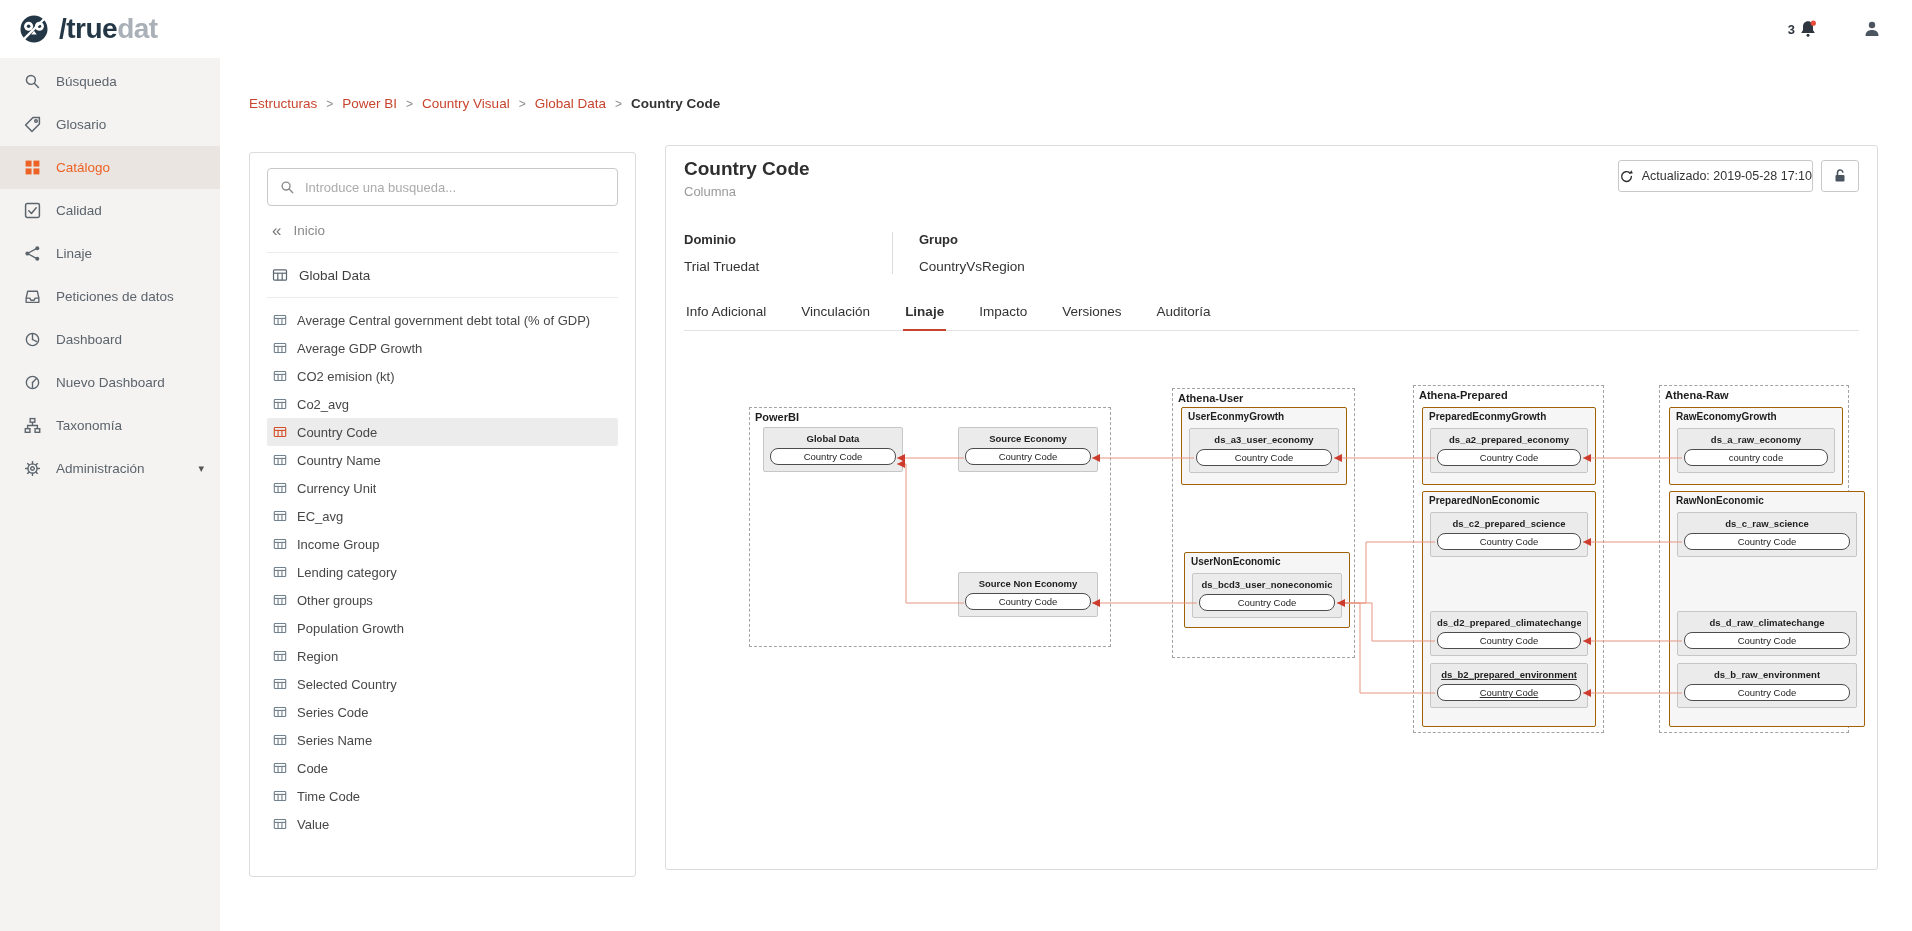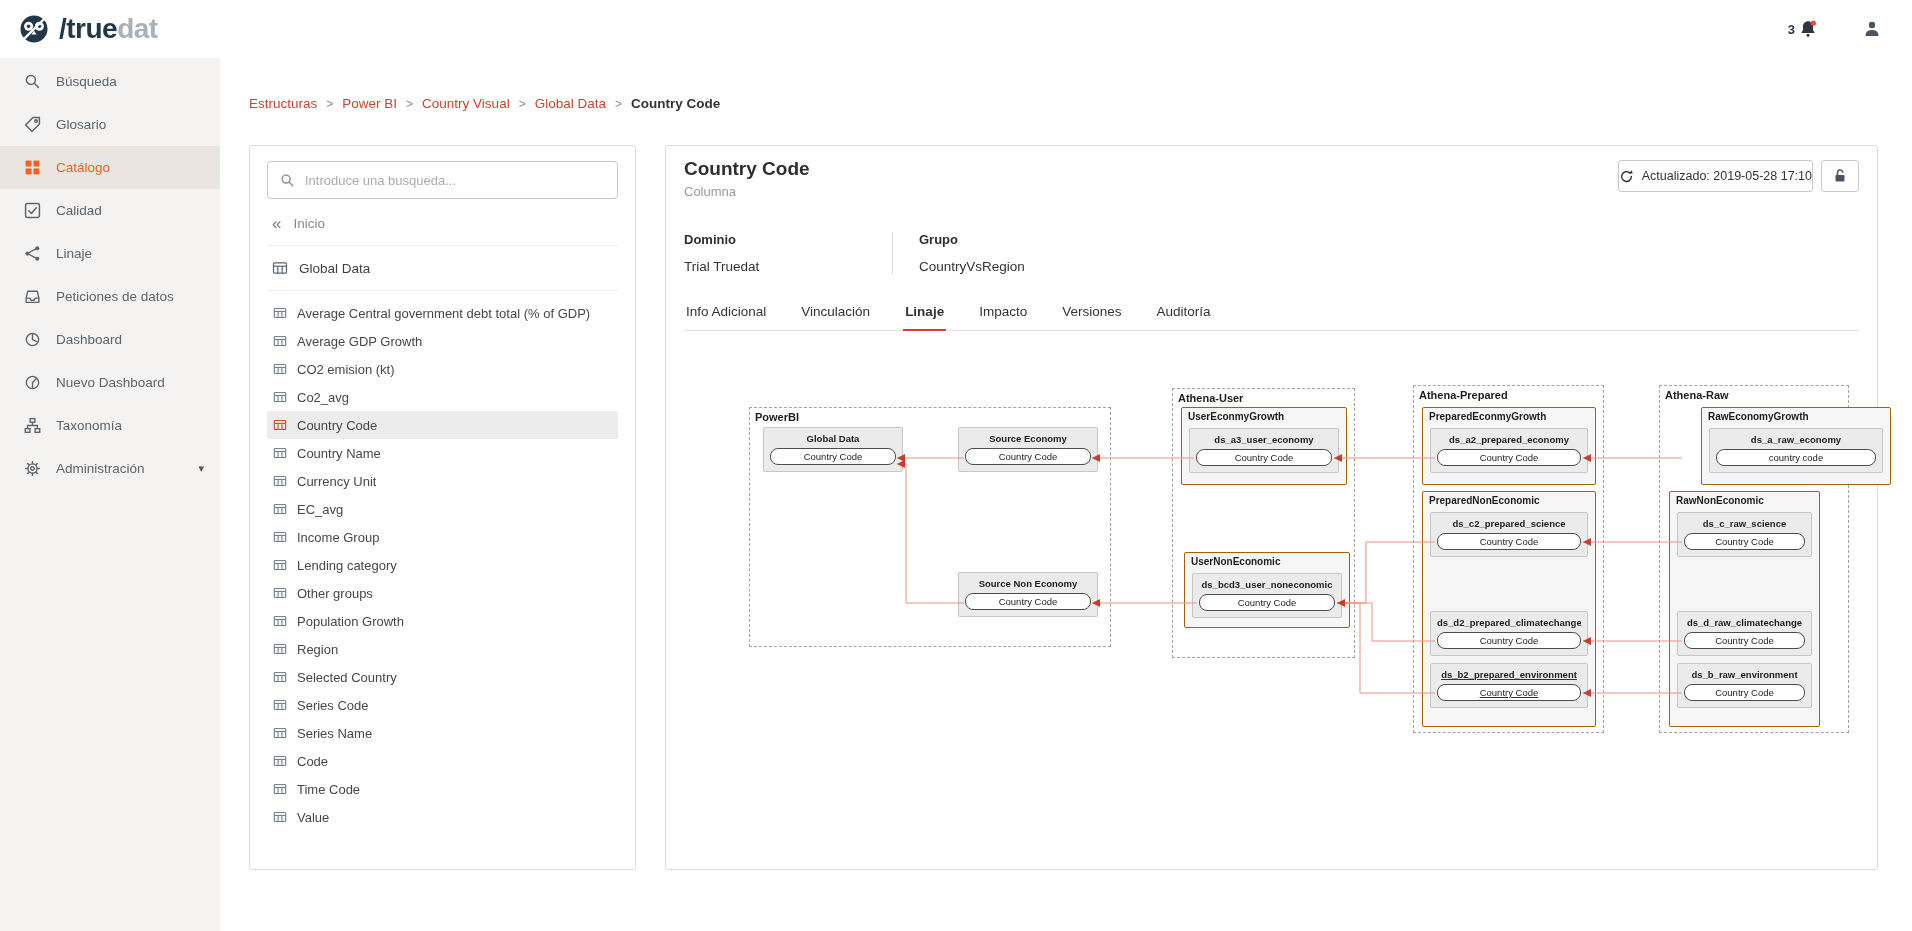--- a/index.html
+++ b/index.html
@@ -24,21 +24,21 @@
   .side-item.active { background:#eae5e1; color:#ec6225; }
   .side-item .chev { margin-left:auto; font-size:11px; color:#555; }
 
   
   .breadcrumb { position:absolute; left:249px; top:96px; font-size:13.5px; display:flex; gap:9px; align-items:center; }
   .breadcrumb .crumb { color:#c7452e; text-decoration:none; cursor:pointer; }
   .breadcrumb .sep { color:#8b8b8b; font-size:12px; }
   .breadcrumb .current { color:#333; font-weight:bold; cursor:default; }
 
   
-  .tree-panel { position:absolute; left:249px; top:145px; width:387px; height:725px; background:#fff; border:1px solid #dcdcdc; border-radius:3px; padding:15px 17px; }
+  .tree-panel { position:absolute; left:249px; top:152px; width:387px; height:725px; background:#fff; border:1px solid #dcdcdc; border-radius:3px; padding:15px 17px; }
   .searchbox { height:38px; border:1px solid #c9c9c9; border-radius:4px; display:flex; align-items:center; gap:10px; padding:0 12px; }
   .searchbox input { border:none; outline:none; flex:1; font-size:13px; font-family:inherit; color:#333; background:transparent; }
   .searchbox input::placeholder { color:#ababab; }
   .back-row { margin-top:16px; display:flex; align-items:center; gap:12px; color:#8a8a8a; font-size:13.5px; cursor:pointer; padding:0 5px 13px; border-bottom:1px solid #ececec; }
   .back-row .chev2 { font-size:17px; line-height:1; color:#777; }
   .parent-row { display:flex; align-items:center; gap:11px; padding:14px 5px; border-bottom:1px solid #ececec; font-size:13.5px; color:#3f3f3f; cursor:pointer; }
   .tree-list { margin-top:8px; }
   .tree-row { display:flex; align-items:center; gap:10px; height:28px; padding:0 6px; font-size:13px; color:#474747; cursor:pointer; border-radius:2px; }
   .tree-row svg { color:#71808d; flex:0 0 auto; }
   .tree-row.active { background:#ececec; }
@@ -508,28 +508,28 @@
         <div class="lin-table inset" style="top:119px;">
           <div class="lin-table-name">ds_d2_prepared_climatechange</div>
           <div class="lin-pill">Country Code</div>
         </div>
         <div class="lin-table inset" style="top:171px;text-decoration:underline;">
           <div class="lin-table-name">ds_b2_prepared_environment</div>
           <div class="lin-pill">Country Code</div>
         </div>
       </div>
 
-      <div class="lin-sub" style="left:1035px; top:73px; width:190px; height:78px;">
+      <div class="lin-sub" style="left:1003px; top:73px; width:174px; height:78px;">
         <span class="lin-sub-label">RawEconomyGrowth</span>
         <div class="lin-table inset" style="top:20px;">
           <div class="lin-table-name">ds_a_raw_economy</div>
           <div class="lin-pill">country code</div>
         </div>
       </div>
-      <div class="lin-sub" style="left:1003px; top:157px; width:151px; height:236px;">
+      <div class="lin-sub" style="left:1003px; top:157px; width:196px; height:236px;">
         <span class="lin-sub-label">RawNonEconomic</span>
         <div class="lin-table inset" style="top:20px;">
           <div class="lin-table-name">ds_c_raw_science</div>
           <div class="lin-pill">Country Code</div>
         </div>
         <div class="lin-table inset" style="top:119px;">
           <div class="lin-table-name">ds_d_raw_climatechange</div>
           <div class="lin-pill">Country Code</div>
         </div>
         <div class="lin-table inset" style="top:171px;">

